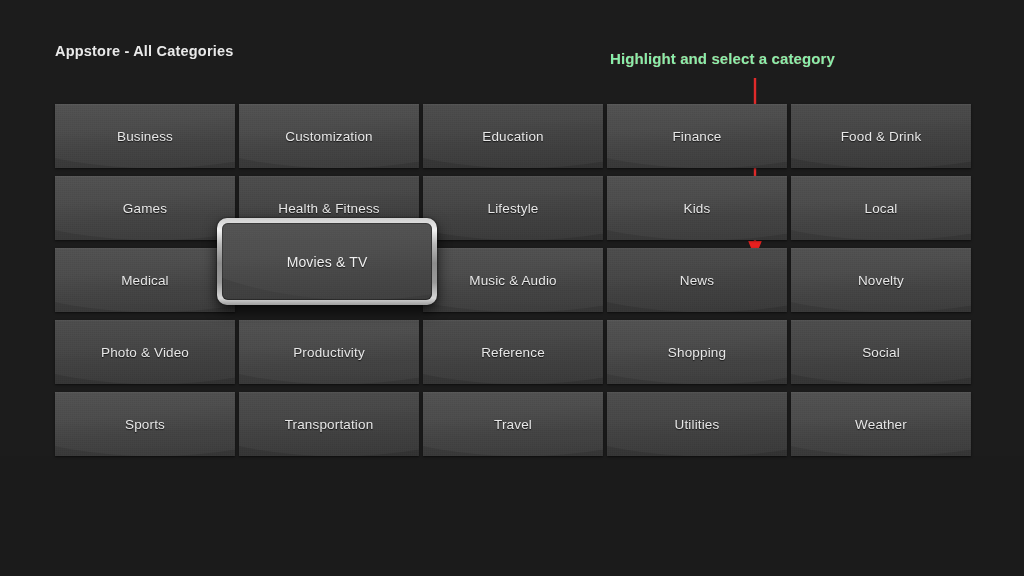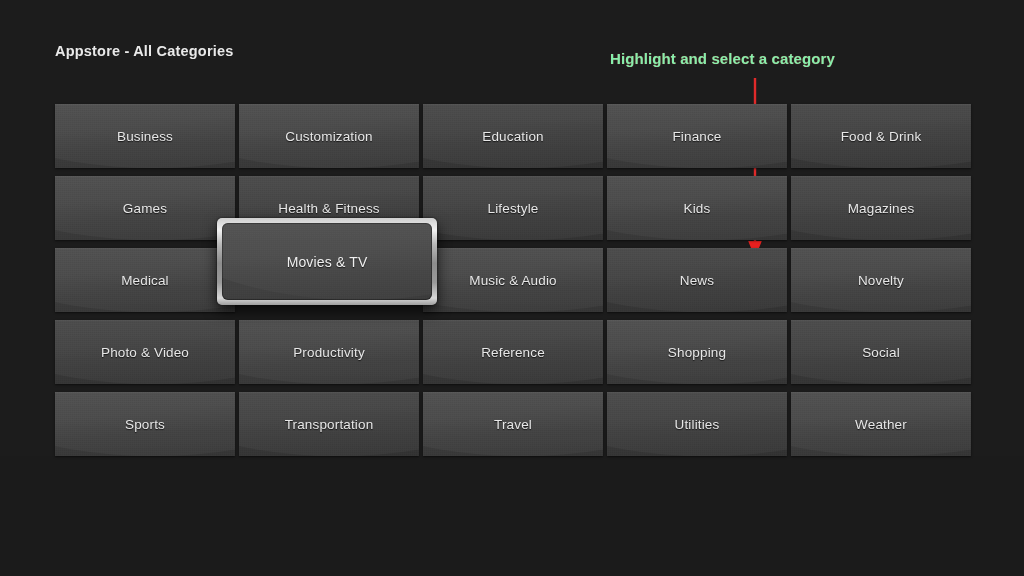--- a/index.html
+++ b/index.html
@@ -125,21 +125,21 @@
     overflow: visible;
     background: none;
     box-shadow: none;
   }
   .tile.selected .sel-frame {
     position: absolute;
     left: -22px;
     top: -30px;
     width: 220px;
     height: 87px;
-    border-radius: 5px;
+    border-radius: 10px;
     padding: 5px;
     box-sizing: border-box;
     background: linear-gradient(180deg,
         #cfcfcf 0%,
         #f2f2f2 14%,
         #b9b9b9 30%,
         #8d8d8d 52%,
         #9a9a9a 74%,
         #d8d8d8 92%,
         #9e9e9e 100%);
@@ -224,24 +224,24 @@
       <div class="tile dim">
         <div class="sweep"></div>
         <div class="grain"></div>
         <span class="tile-label">Lifestyle</span>
       </div>
       <div class="tile">
         <div class="sweep"></div>
         <div class="grain"></div>
         <span class="tile-label">Kids</span>
       </div>
-      <div class="tile dim">
-        <div class="sweep"></div>
-        <div class="grain"></div>
-        <span class="tile-label">Magazines</span>
+      <div class="tile">
+        <div class="sweep"></div>
+        <div class="grain"></div>
+        <span class="tile-label">Local</span>
       </div>
       <div class="tile">
         <div class="sweep"></div>
         <div class="grain"></div>
         <span class="tile-label">Medical</span>
       </div>
       <div class="tile selected">
         <div class="sel-frame">
           <div class="sel-inner">
             <div class="sweep"></div>

